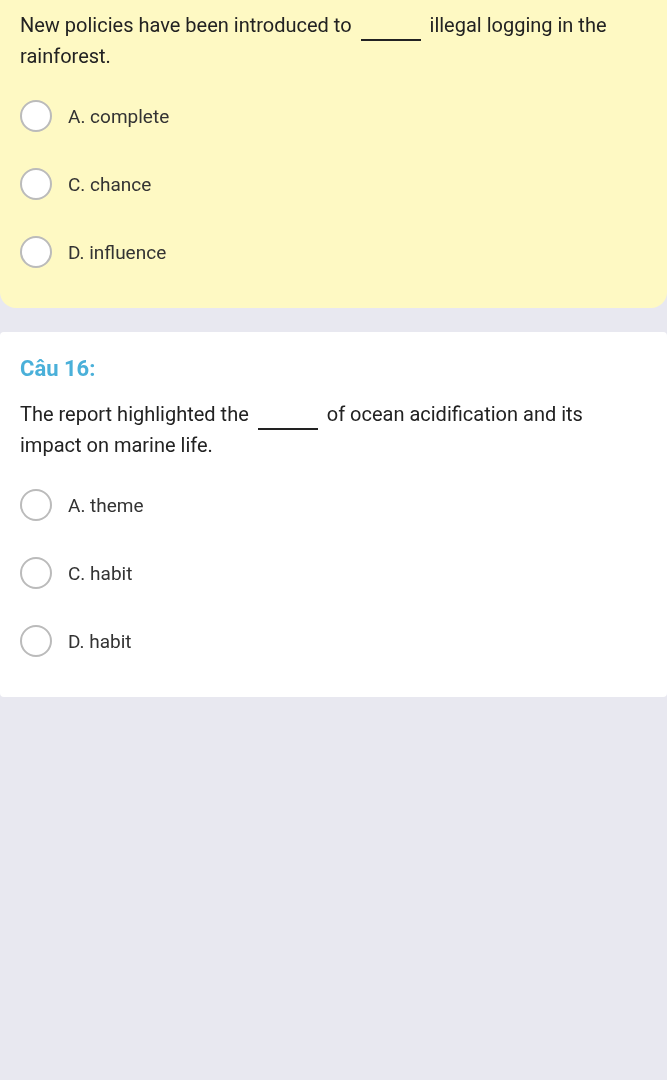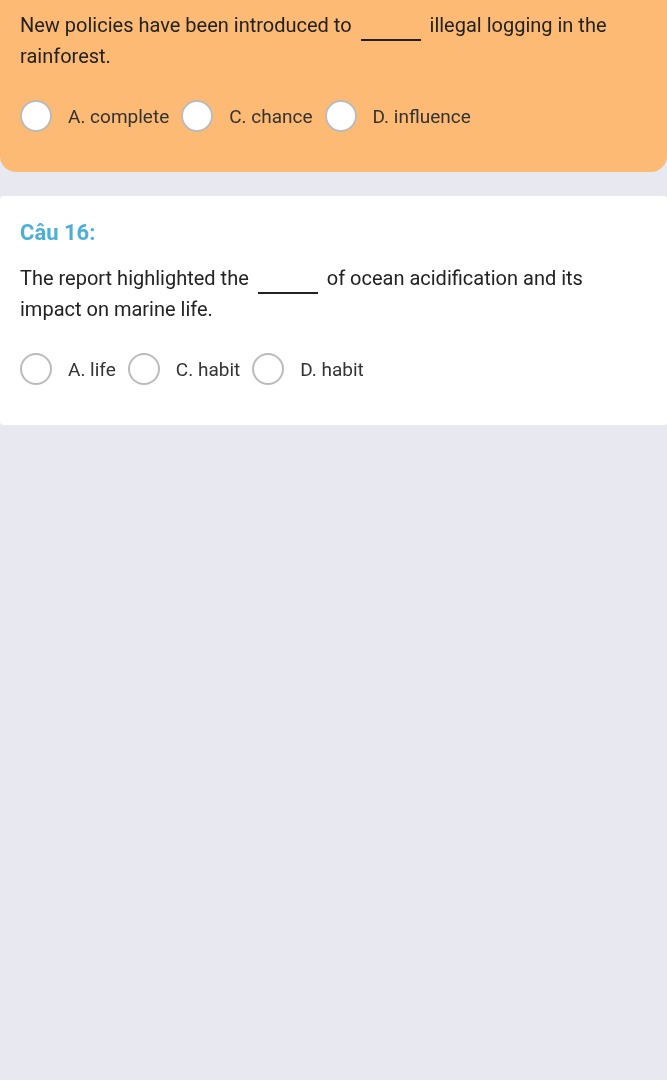--- a/index.html
+++ b/index.html
@@ -11,21 +11,21 @@
     body {
       width: 667px;
       min-height: 1080px;
       background-color: #e8e8f0;
       font-family: -apple-system, BlinkMacSystemFont, 'Segoe UI', Roboto, sans-serif;
       font-size: 18px;
       color: #222;
     }
 
     .question-card {
-      background: #fdba74;
+      background: #fef9c3;
       border-radius: 16px;
       padding: 24px 20px 40px 20px;
       margin: 0 0 12px 0;
     }
 
     .question-card.partial-top {
       border-radius: 0 0 16px 16px;
       padding-top: 8px;
     }
 
@@ -40,22 +40,22 @@
       display: inline-block;
       width: 60px;
       border-bottom: 2px solid #222;
       vertical-align: bottom;
       margin: 0 4px;
     }
 
     .options-list {
       list-style: none;
       display: flex;
-      flex-direction: row;
-      gap: 12px;
+      flex-direction: column;
+      gap: 36px;
     }
 
     .option-item {
       display: flex;
       align-items: center;
       gap: 16px;
       cursor: pointer;
     }
 
     .radio-circle {
@@ -127,21 +127,21 @@
 
   <p class="question-text">
     <span>The report highlighted the</span>
     <span class="blank">&nbsp;</span>
     <span>of ocean acidification and its impact on marine life.</span>
   </p>
 
   <ul class="options-list">
     <li class="option-item">
       <div class="radio-circle"></div>
-      <span class="option-label">A. life</span>
+      <span class="option-label">A. theme</span>
     </li>
     <li class="option-item">
       <div class="radio-circle"></div>
       <span class="option-label">C. habit</span>
     </li>
     <li class="option-item">
       <div class="radio-circle"></div>
       <span class="option-label">D. habit</span>
     </li>
   </ul>

